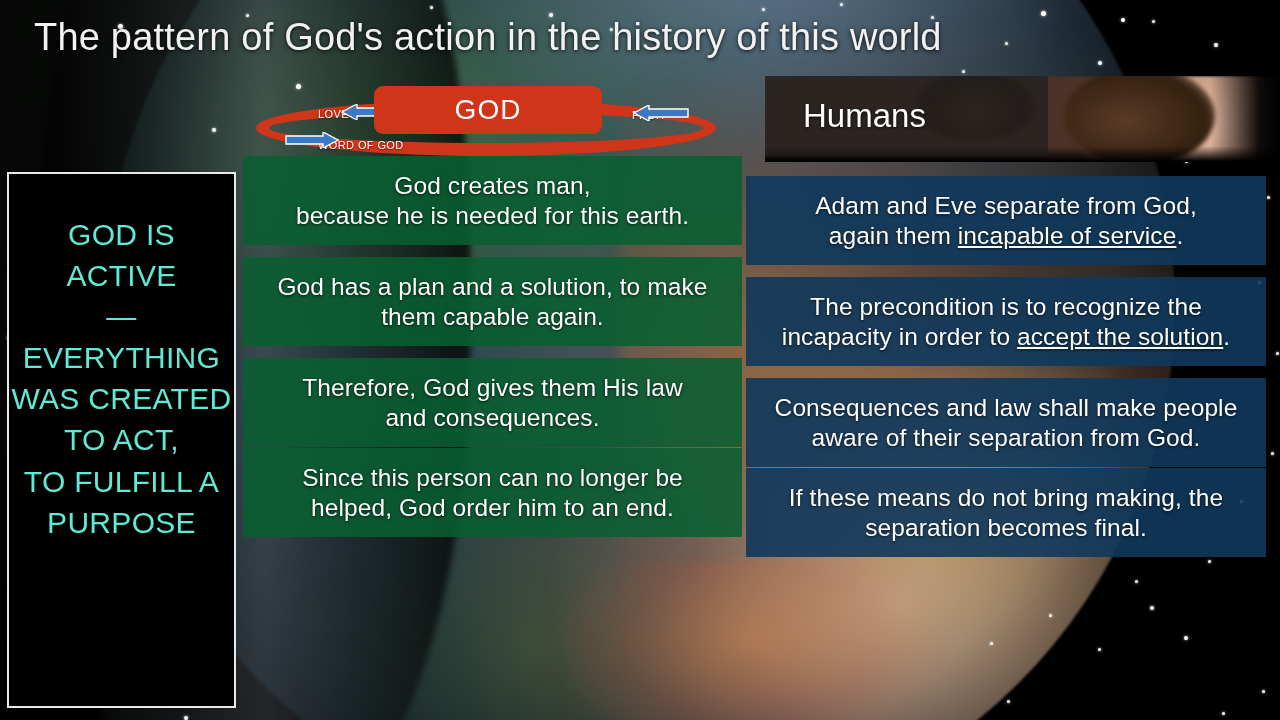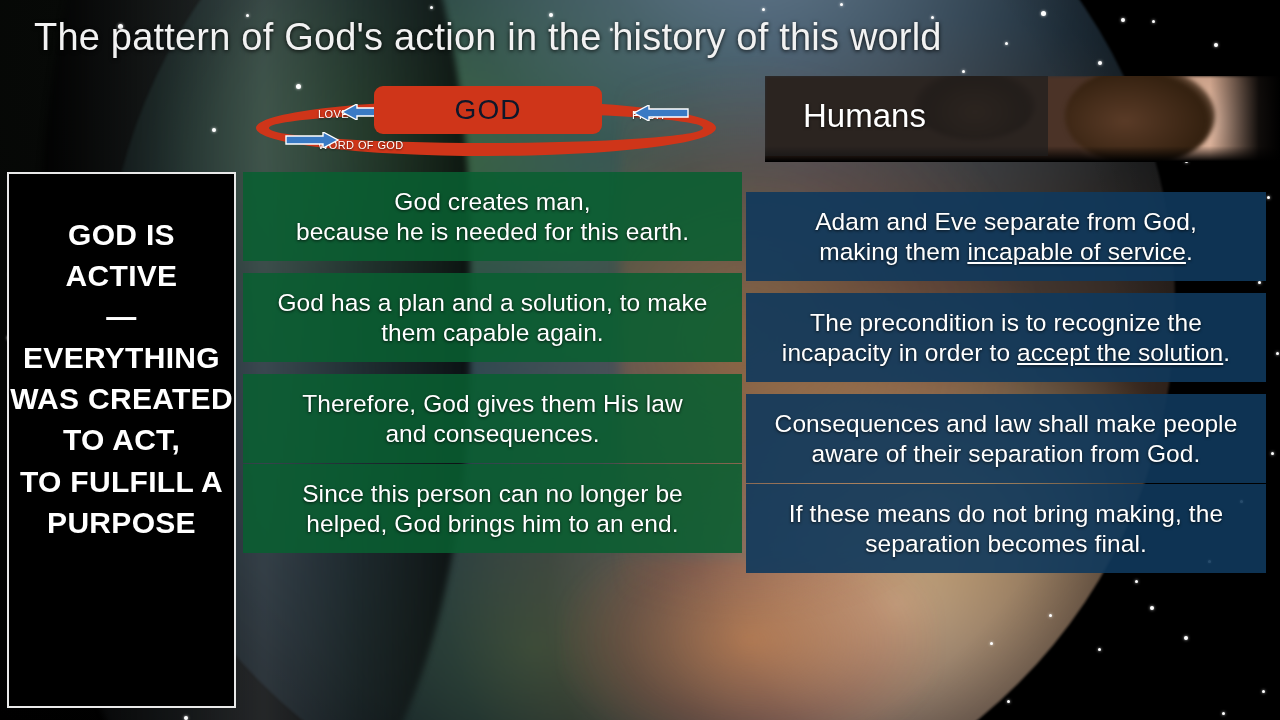--- a/index.html
+++ b/index.html
@@ -78,21 +78,21 @@
     position: absolute; left: 0; top: 14px; width: 460px; height: 56px;
     border: 13px solid #cf3519; border-radius: 50%;
     box-sizing: border-box;
   }
   .god-box {
     position: absolute; left: 118px; top: 0px; width: 228px; height: 48px;
     background: #cf3519; border-radius: 9px;
     display: flex; align-items: center; justify-content: center;
   }
   .god-box-label {
-    color: #0f172a; font-size: 28px; font-weight: 300; letter-spacing: 1px;
+    color: #ffffff; font-size: 28px; font-weight: 300; letter-spacing: 1px;
   }
   .lbl { position: absolute; color: #fff; font-size: 11px; font-weight: 400; letter-spacing: .4px; white-space: nowrap;
          text-shadow: 0 1px 2px rgba(0,0,0,.6); }
   .lbl-love { left: 50px; top: 22px; margin-left: 12px; }
   .lbl-fruit { left: 348px; top: 23px; padding-left: 28px; }
   .lbl-word { left: 62px; top: 53px; }
   .arrow { position: absolute; }
   .arrow svg { display: block; }
 
   
@@ -138,27 +138,27 @@
   }
 
   
   .left-panel {
     position: absolute; left: 7px; top: 172px; width: 229px; height: 536px;
     background: #000; border: 2px solid #e9e9e9;
     display: flex; align-items: flex-start; justify-content: center;
     padding-top: 40px;
   }
   .left-panel-text {
-    color: #ffffff; font-size: 30px; line-height: 1.37; text-align: center;
-    font-weight: 700; letter-spacing: .3px; white-space: pre-line;
+    color: #5eead4; font-size: 30px; line-height: 1.37; text-align: center;
+    font-weight: 400; letter-spacing: .3px; white-space: pre-line;
     text-shadow: 0 1px 3px rgba(0,0,0,.8);
   }
 
   
-  .cols { position: absolute; left: 243px; top: 172px; width: 1023px; height: 337px; padding-left: 31px; }
+  .cols { position: absolute; left: 243px; top: 156px; width: 1023px; height: 337px; padding-left: 31px; }
   .col { position: absolute; top: 0; height: 381px; }
   .col-left  { left: 0;    width: 499px; }
   .col-right { left: 503px; width: 520px; }
 
   .row {
     position: absolute; left: 0; width: 100%;
     display: flex; align-items: center; justify-content: center;
     padding: 2px 10px;
   }
   .row-green  { background: rgba(9,95,49,0.88); }
@@ -300,30 +300,30 @@
       </div>
       <div class="row row-green r2">
         <div class="row-text">
           <span>Therefore, God gives them His law</span><br>
           <span>and consequences.</span>
         </div>
       </div>
       <div class="row row-green r3">
         <div class="row-text">
           <span>Since this person can no longer be</span><br>
-          <span>helped, God brings him to an end.</span>
+          <span>helped, God order him to an end.</span>
         </div>
       </div>
     </div>
 
     <div class="col col-right">
       <div class="row row-blue r0">
         <div class="row-text">
           <span>Adam and Eve separate from God,</span><br>
-          <span>making them </span><u>incapable of service</u><span>.</span>
+          <span>again them </span><u>incapable of service</u><span>.</span>
         </div>
       </div>
       <div class="row row-blue r2">
         <div class="row-text">
           <span>Consequences and law shall make people</span><br>
           <span>aware of their separation from God.</span>
         </div>
       </div>
       <div class="row row-blue r1">
         <div class="row-text">

